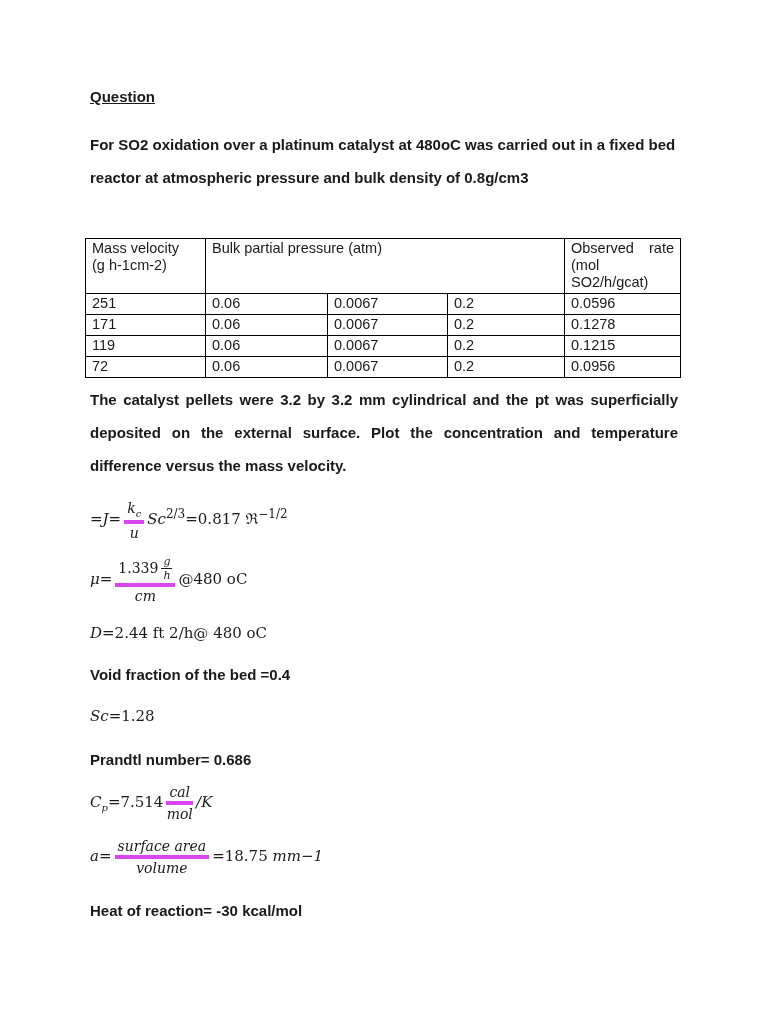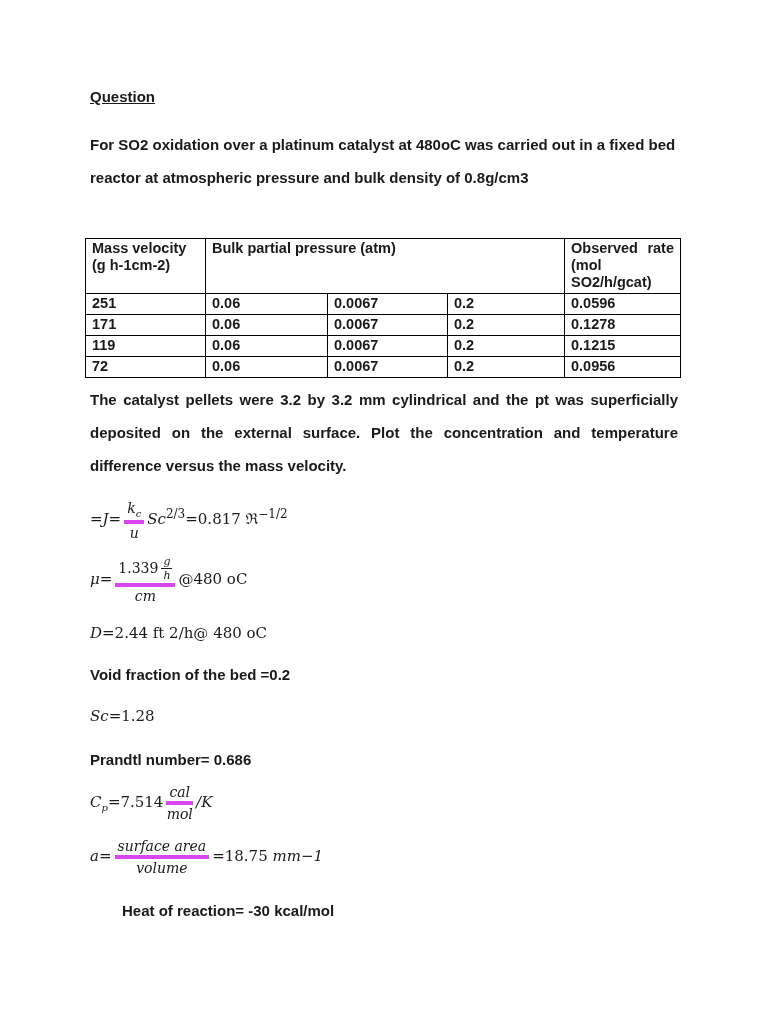--- a/index.html
+++ b/index.html
@@ -21,21 +21,21 @@
     font-size: 15px; font-weight: bold; line-height: 33px;
     width: 588px;
   }
   .intro { margin-bottom: 44px; }
   .pellets { margin-top: 5px; text-align: justify; }
 
   
   .data-table {
     border-collapse: collapse; table-layout: fixed;
     width: 595px; margin-left: -5px;
-    font-size: 14.5px; font-weight: bold; line-height: 17px;
+    font-size: 14.5px; font-weight: normal; line-height: 17px;
   }
   .data-table td {
     border: 1px solid #000;
     padding: 1px 6px 2px 6px;
     vertical-align: top;
     overflow: hidden;
   }
   .c1 { width: 120px; } .c2 { width: 122px; } .c3 { width: 120px; }
   .c4 { width: 117px; } .c5 { width: 116px; }
   .spread { display: flex; justify-content: space-between; }
@@ -62,21 +62,21 @@
   sub, .sub { font-size: 10px; vertical-align: sub; }
 
   .mt-j { margin-top: 18px; }
   .mt-mu { margin-top: 14px; }
   .mt-d { margin-top: 20px; }
   .mt-void { margin-top: 24px; }
   .mt-sc { margin-top: 24px; }
   .mt-pr { margin-top: 26px; }
   .mt-cp { margin-top: 16px; }
   .mt-a { margin-top: 16px; }
-  .mt-heat { margin-top: 26px; margin-left: 32px; }
+  .mt-heat { margin-top: 26px; }
 </style>
 </head>
 <body>
 
 <div class="page">
 
   <div class="heading">Question</div>
 
   <p class="body-text intro">For SO2 oxidation over a platinum catalyst at 480oC was carried out in a fixed bed reactor at atmospheric pressure and bulk density of 0.8g/cm3</p>
 
@@ -148,21 +148,21 @@
               <span class="num2 it">g</span>
               <span class="den2 it">h</span>
             </span>
           </span></span><span class="den it">cm</span></span><span>@480 oC</span>
   </div>
 
   <div class="math-line mt-d">
     <span class="it">D</span><span>=2.44 ft 2/h@ 480 oC</span>
   </div>
 
-  <div class="bold-line mt-void">Void fraction of the bed =0.2</div>
+  <div class="bold-line mt-void">Void fraction of the bed =0.4</div>
 
   <div class="math-line mt-sc">
     <span class="it">Sc</span><span>=1.28</span>
   </div>
 
   <div class="bold-line mt-pr">Prandtl number= 0.686</div>
 
   <div class="math-line mt-cp">
     <span class="it">C</span><sub class="it">p</sub><span>=7.514</span><span class="frac"><span class="num it">cal</span><span class="den it">mol</span></span><span class="it">/K</span>
   </div>

